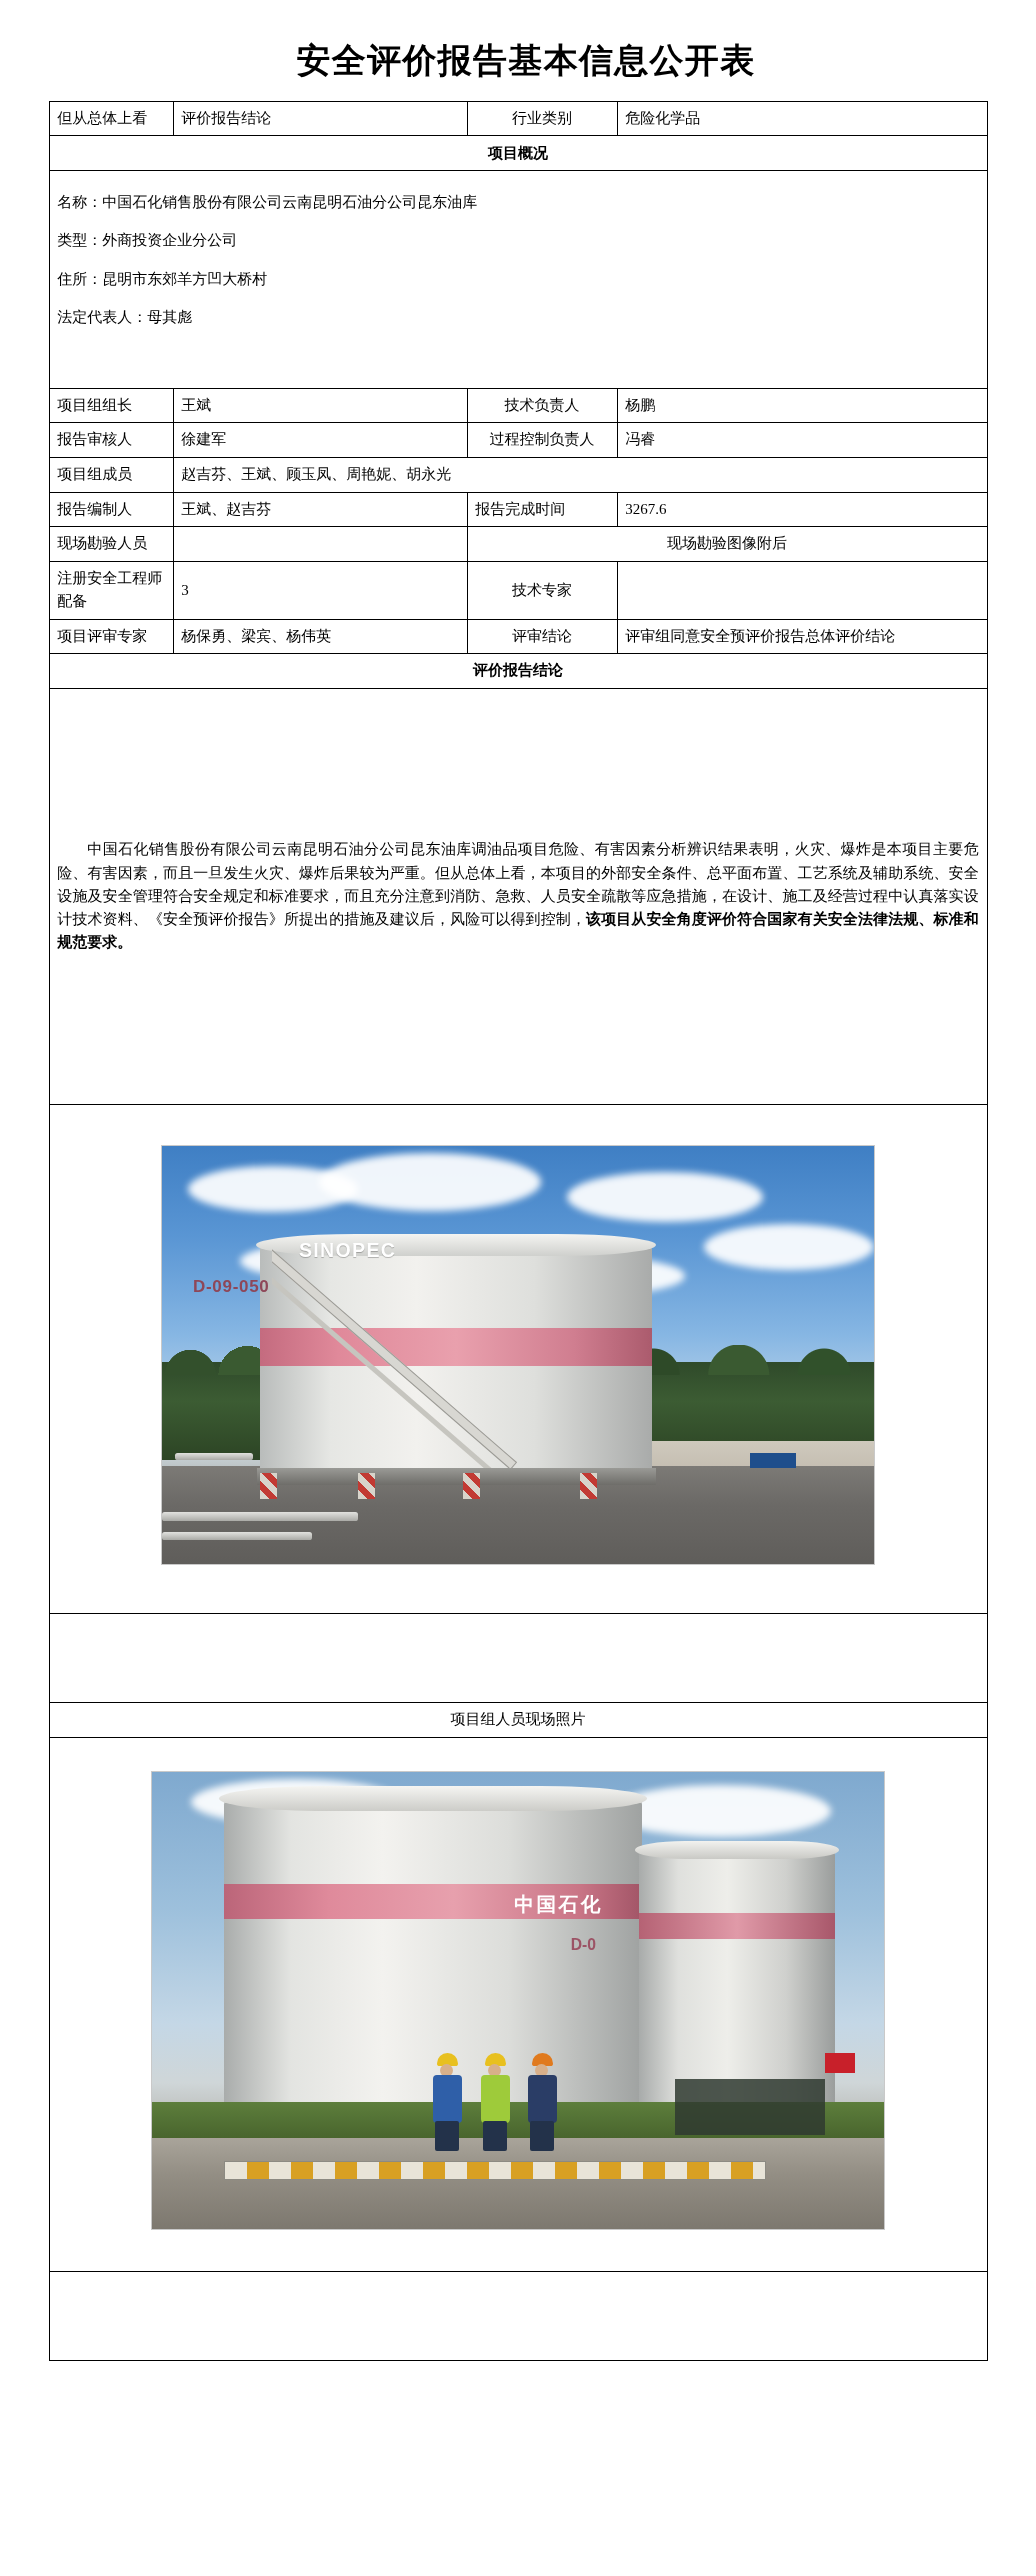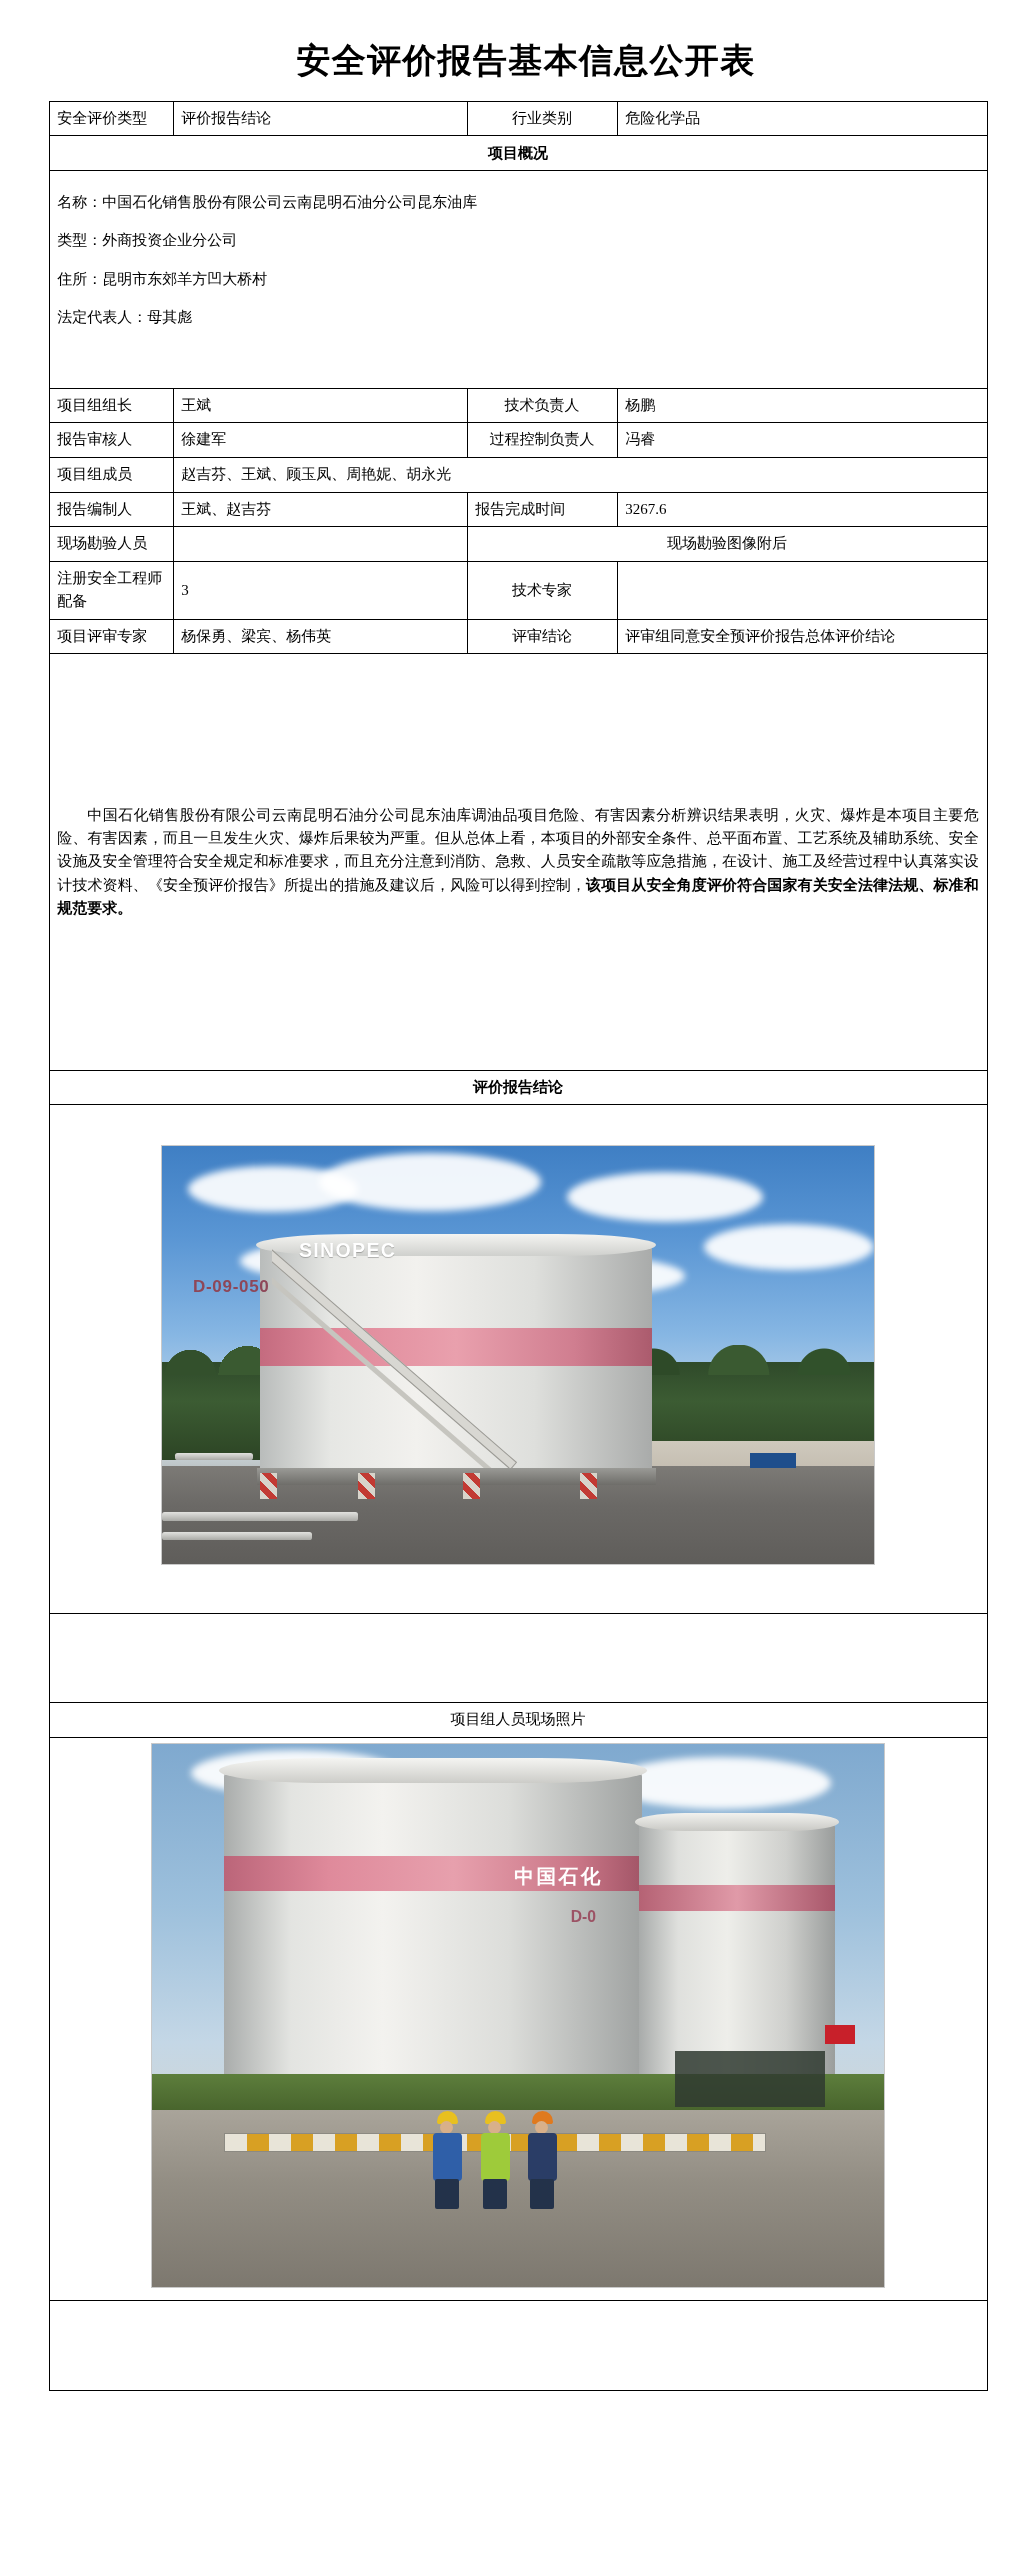--- a/index.html
+++ b/index.html
@@ -232,21 +232,21 @@
     position: absolute;
     background: #1e4e8c;
     color: #fff;
     font-size: 5.2px;
     text-align: center;
     line-height: 13px;
   }
   
   .photo2 {
     width: 732px;
-    height: 543px;
+    height: 457px;
     position: relative;
     background: linear-gradient(to bottom, #7fa9cf 0%, #9dc0dc 30%, #c4d7e6 55%, #cfd6d8 68%, #b7b6b1 78%, #8b8a85 100%);
     overflow: hidden;
   }
   .p2-tank-main {
     position: absolute;
     left: 72px;
     top: 26px;
     width: 418px;
     height: 307px;
@@ -390,21 +390,21 @@
     <colgroup>
       <col style="width:124px">
       <col style="width:294px">
       <col style="width:150px">
       <col style="width:370px">
     </colgroup>
 
     <tbody>
 
     <tr>
-      <td>安全评价类型</td>
+      <td>但从总体上看</td>
       <td>评价报告结论</td>
       <td class="center">行业类别</td>
       <td>危险化学品</td>
     </tr>
 
     <tr>
       <td colspan="4" class="section-head">项目概况</td>
     </tr>
 
     <tr>
@@ -451,27 +451,27 @@
       <td></td>
     </tr>
     <tr>
       <td>项目评审专家</td>
       <td>杨保勇、梁宾、杨伟英</td>
       <td class="center">评审结论</td>
       <td>评审组同意安全预评价报告总体评价结论</td>
     </tr>
 
     <tr>
+      <td colspan="4" class="section-head">评价报告结论</td>
+    </tr>
+
+    <tr>
       <td colspan="4" class="conclusion-body">
         <p><span>中国石化销售股份有限公司云南昆明石油分公司昆东油库调油品项目危险、有害因素分析辨识结果表明，火灾、爆炸是本项目主要危险、有害因素，而且一旦发生火灾、爆炸后果较为严重。但从总体上看，本项目的外部安全条件、总平面布置、工艺系统及辅助系统、安全设施及安全管理符合安全规定和标准要求，而且充分注意到消防、急救、人员安全疏散等应急措施，在设计、施工及经营过程中认真落实设计技术资料、《安全预评价报告》所提出的措施及建议后，风险可以得到控制，</span><span class="bold-tail">该项目从安全角度评价符合国家有关安全法律法规、标准和规范要求。</span></p>
       </td>
-    </tr>
-
-    <tr>
-      <td colspan="4" class="section-head">评价报告结论</td>
     </tr>
 
 
     <tr>
       <td colspan="4" class="photo-cell">
         <div class="photo-frame">
           <div class="photo1">
             <div class="cloud" style="left:26px; top:19.6px; width:170px; height:46px;"></div>
             <div class="cloud" style="left:157px; top:6.5px; width:222px; height:58px;"></div>
             <div class="cloud" style="left:405px; top:26px; width:196px; height:50px;"></div>

